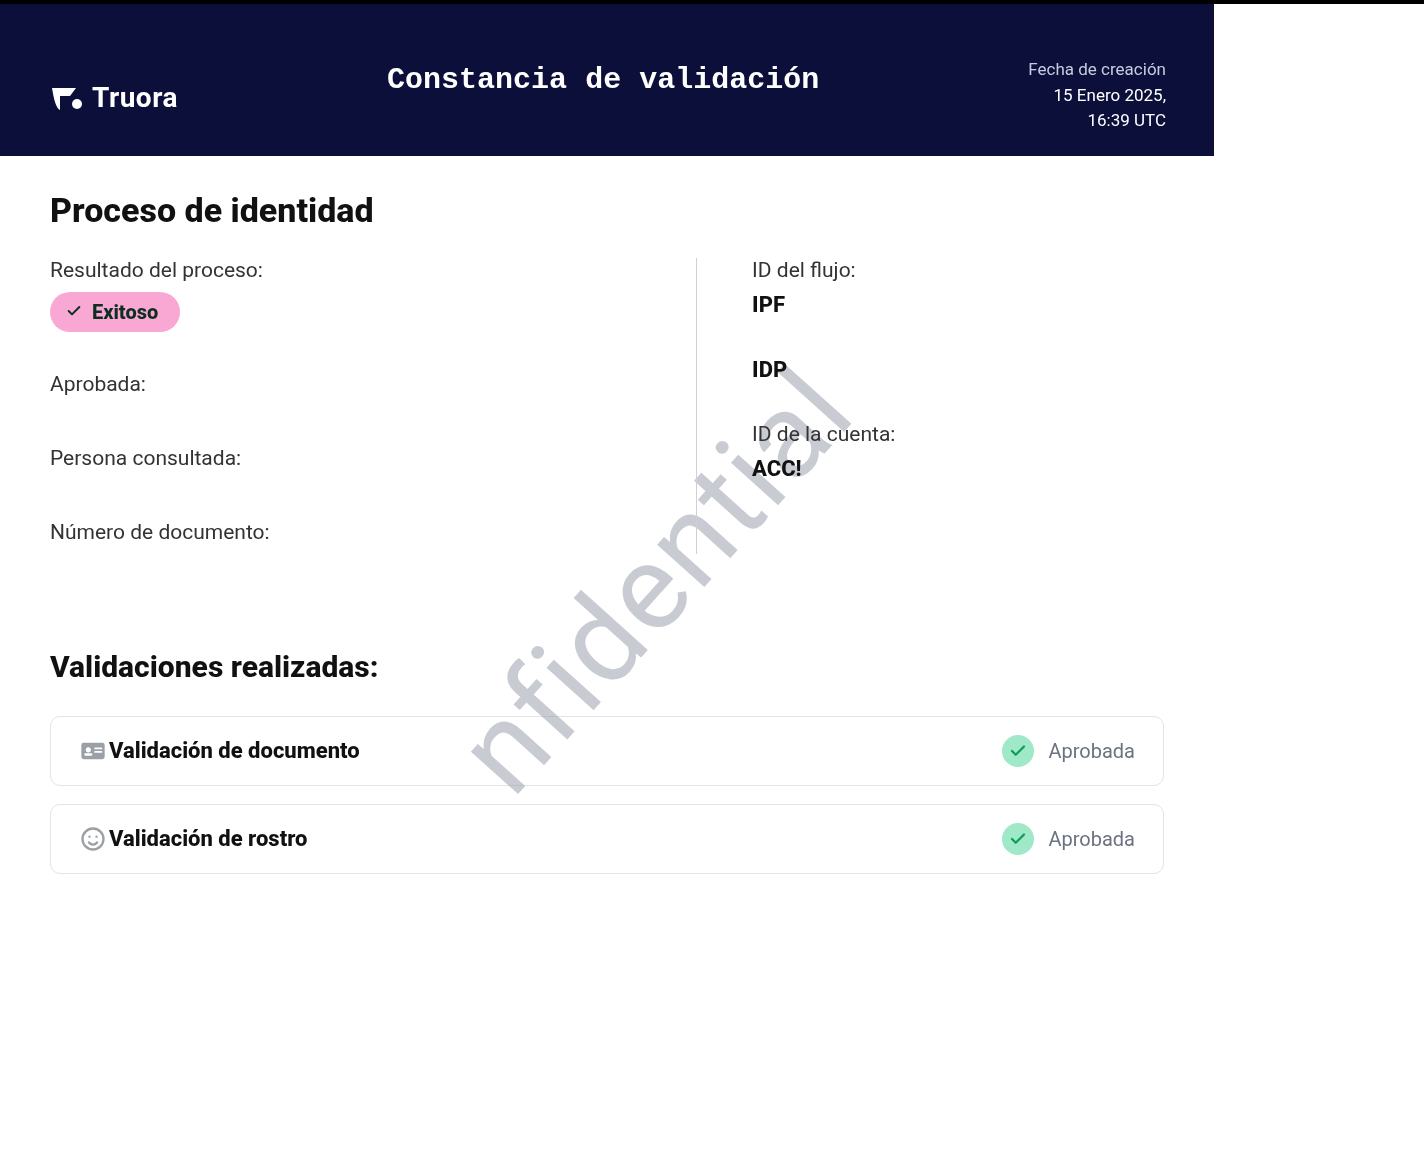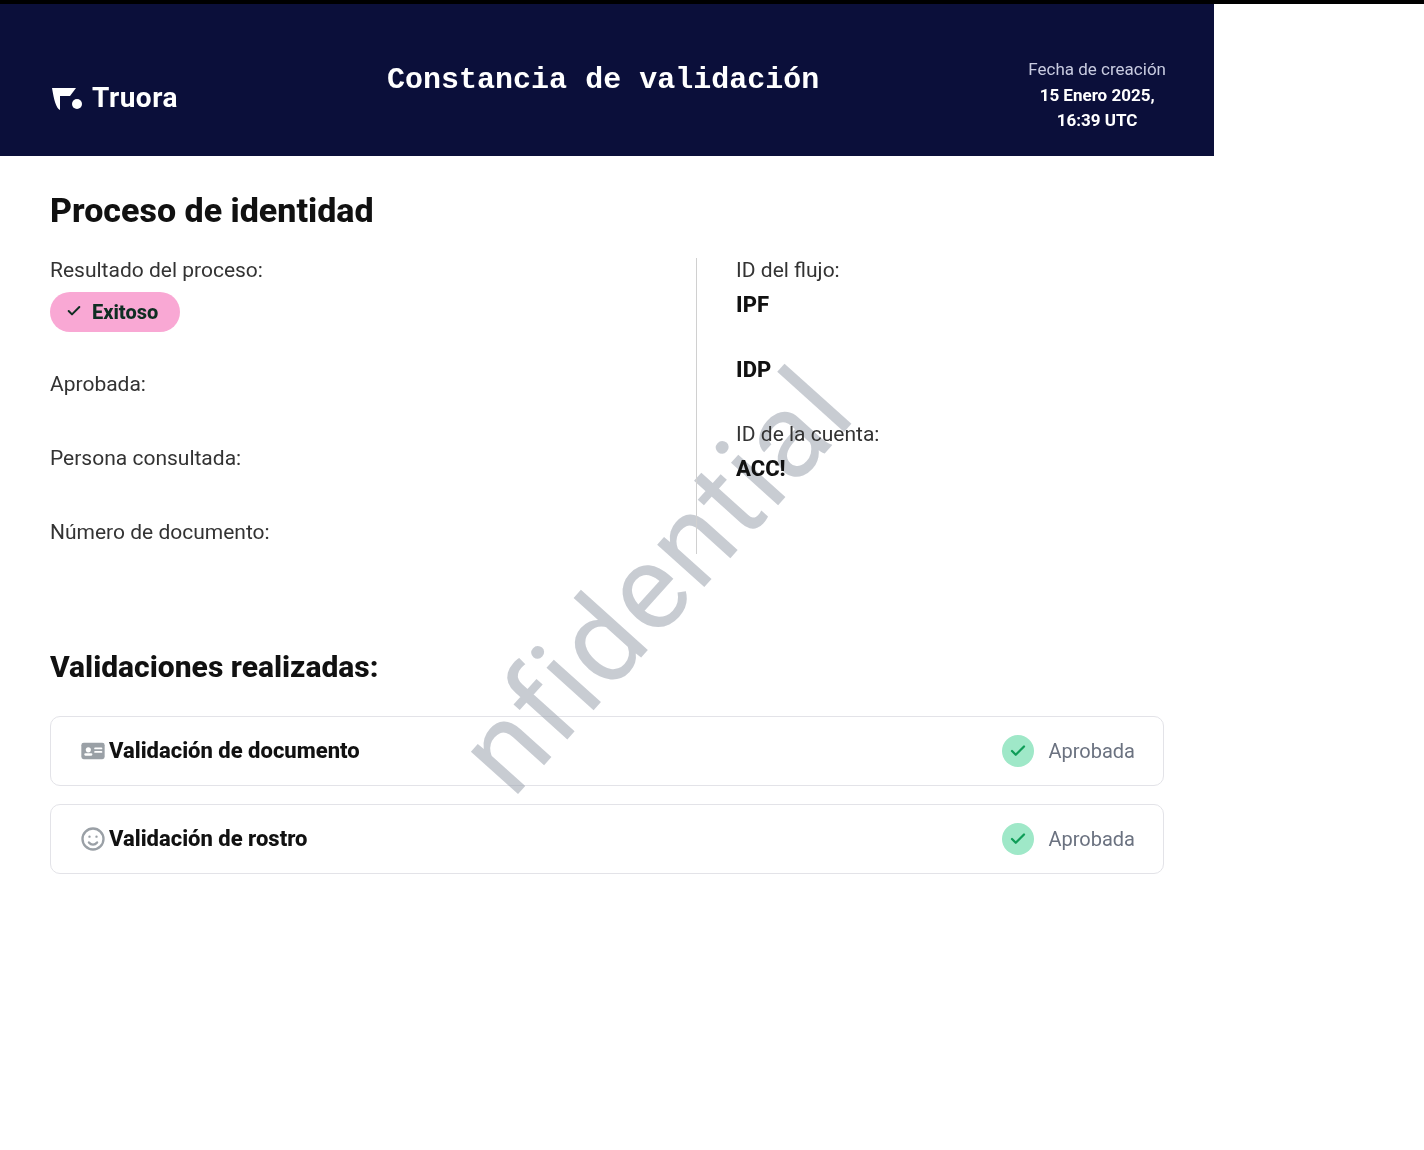--- a/index.html
+++ b/index.html
@@ -43,37 +43,37 @@
     font-size: 30px;
     font-family: Liberation Mono, monospace;
   }
   .header-meta {
     text-align: right;
     font-size: 17px;
     line-height: 1.5;
     margin-top: 31px;
   }
   .header-meta .label { color: #c8cbe0; font-weight: 400; }
-  .header-meta .value { font-weight: 700; text-align: center; }
+  .header-meta .value { font-weight: 400; }
 
   .content {
     padding: 34px 50px 40px 50px;
     position: relative;
   }
   .section-title {
     font-size: 34px;
     font-weight: 800;
     margin-bottom: 28px;
     color: #111;
   }
 
   .identity-grid {
     display: grid;
     grid-template-columns: 1fr 1fr;
-    column-gap: 0;
+    column-gap: 16px;
     position: relative;
   }
   .identity-col {
     display: flex;
     flex-direction: column;
     gap: 40px;
   }
   .identity-col.left { padding-right: 40px; }
   .identity-col.right { padding-left: 40px; }
   .divider {

